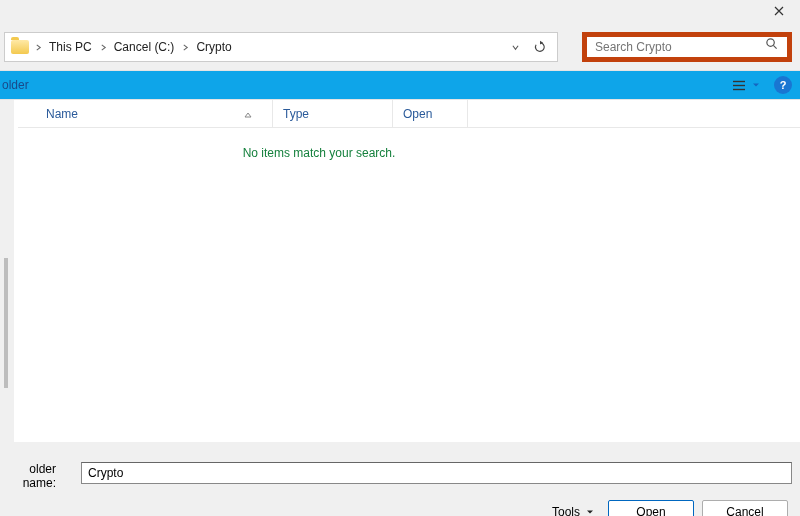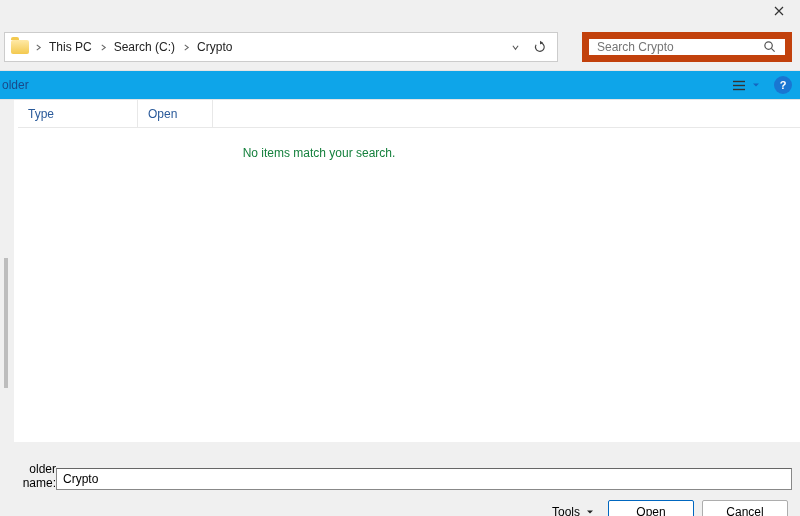--- a/index.html
+++ b/index.html
@@ -15,21 +15,21 @@
     .folder-icon::before { content: ""; position: absolute; top: -3px; left: 0; width: 8px; height: 3px; background: #f3c94f; border-radius: 2px 2px 0 0; }
     .crumb { color: #222; padding: 0 2px; font-size: 12px; }
     .chev { color: #666; padding: 0 2px; width: 10px; text-align: center; }
     .chev svg, .hist-chev svg { width: 7px; height: 7px; }
     .path-spacer { flex: 1; }
     .hist-chev { width: 16px; display: flex; justify-content: center; cursor: pointer; }
     .hist-chev svg { transform: rotate(90deg); }
     .refresh-btn { width: 26px; display: flex; justify-content: center; cursor: pointer; }
     .refresh-btn svg { width: 14px; height: 14px; }
 
-    .search-box { width: 210px; background: #fff; border: 7px solid #c2410c; height: 30px; display: flex; align-items: center; padding: 0 8px; gap: 6px; }
+    .search-box { width: 210px; background: #fff; border: 5px solid #c2410c; height: 30px; display: flex; padding: 0 8px; gap: 6px; }
     .search-box input { flex: 1; border: none; outline: none; font-size: 12px; color: #666; }
     .search-icon { width: 14px; height: 14px; }
     .search-icon svg { width: 13px; height: 13px; }
 
     .toolbar-row { display: flex; align-items: center; border-top: 1px solid #e4e4e4; border-bottom: 1px solid #e4e4e4; background: #0ea5e9; height: 30px; padding: 0 8px 0 0; }
     .toolbar-left { color: #1a4a8a; font-size: 12px; padding-left: 2px; }
     .toolbar-spacer { flex: 1; }
     .view-btn { display: flex; align-items: center; gap: 2px; padding: 0 6px; cursor: pointer; }
     .view-btn svg { width: 14px; height: 11px; }
     .view-btn-drop { padding-left: 0; }
@@ -48,21 +48,21 @@
     .col-type { width: 120px; }
     .col-size { width: 75px; }
     .sort-caret { position: absolute; right: 20px; }
     .sort-caret svg { width: 8px; height: 6px; }
 
     .empty-msg { text-align: center; color: #15803d; font-size: 12px; padding: 18px 0; margin-right: 180px; }
 
     .bottom-gap { height: 14px; background: #f0f0f0; }
 
     .footer { background: #f0f0f0; padding: 6px 8px 8px 0; }
-    .name-row { display: flex; align-items: flex-end; gap: 0; margin-bottom: 10px; }
+    .name-row { display: flex; align-items: flex-start; gap: 25px; margin-bottom: 10px; }
     .name-label { width: 56px; text-align: right; font-size: 12px; }
     .name-input { flex: 1; border: 1px solid #888; border-top-color: #666; height: 22px; padding: 0 6px; font-size: 12px; background: #fff; }
 
     .btn-row { display: flex; justify-content: flex-end; align-items: center; gap: 8px; padding-right: 4px; }
     .tools-btn { display: flex; align-items: center; gap: 6px; font-size: 12px; padding: 4px 6px; cursor: pointer; }
     .tools-btn svg { width: 8px; height: 8px; }
     .pri-btn, .sec-btn { width: 86px; height: 23px; font-size: 12px; border-radius: 2px; cursor: pointer; }
     .pri-btn { background: #fff; border: 1px solid #0067c0; color: #000; }
     .sec-btn { background: #fff; border: 1px solid #adadad; }
   </style>
@@ -80,21 +80,21 @@
 <div class="nav-row">
   <div class="path-box">
     <span class="folder-icon"></span>
     <span class="chev"><svg viewBox="0 0 8 8">
           <path d="M2 1 L6 4 L2 7" stroke="#666" stroke-width="1.2" fill="none"></path>
         </svg></span>
     <span class="crumb">This PC</span>
     <span class="chev"><svg viewBox="0 0 8 8">
           <path d="M2 1 L6 4 L2 7" stroke="#666" stroke-width="1.2" fill="none"></path>
         </svg></span>
-    <span class="crumb">Search (C:)</span>
+    <span class="crumb">Cancel (C:)</span>
     <span class="chev"><svg viewBox="0 0 8 8">
           <path d="M2 1 L6 4 L2 7" stroke="#666" stroke-width="1.2" fill="none"></path>
         </svg></span>
     <span class="crumb">Crypto</span>
     <span class="path-spacer"></span>
     <span class="hist-chev">
         <svg viewBox="0 0 8 8">
           <path d="M2 1 L6 4 L2 7" stroke="#555" stroke-width="1.2" fill="none"></path>
         </svg>
       </span>
@@ -133,20 +133,26 @@
   </span>
   <span class="help-btn">?</span>
 </div>
 
 <div class="file-area">
   <div class="divider-left">
     <div class="divider-handle"></div>
   </div>
   <div class="file-list">
     <div class="headers">
+      <div class="col-h col-name">
+        <span>Name</span>
+        <span class="sort-caret"><svg viewBox="0 0 8 6">
+              <path d="M4 1 L7 5 L1 5 Z" fill="none" stroke="#888" stroke-width="1"></path>
+            </svg></span>
+      </div>
       <div class="col-h col-type">
         <span>Type</span>
       </div>
       <div class="col-h col-size">
         <span>Open</span>
       </div>
     </div>
     <div class="empty-msg">No items match your search.</div>
   </div>
 </div>

